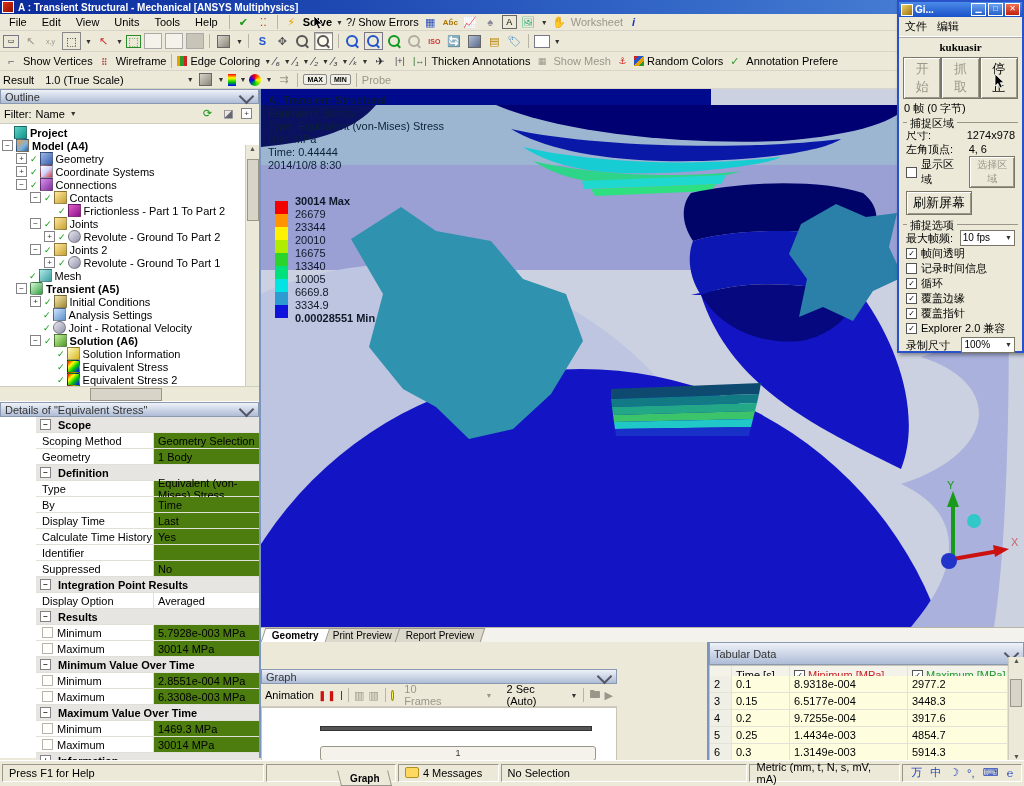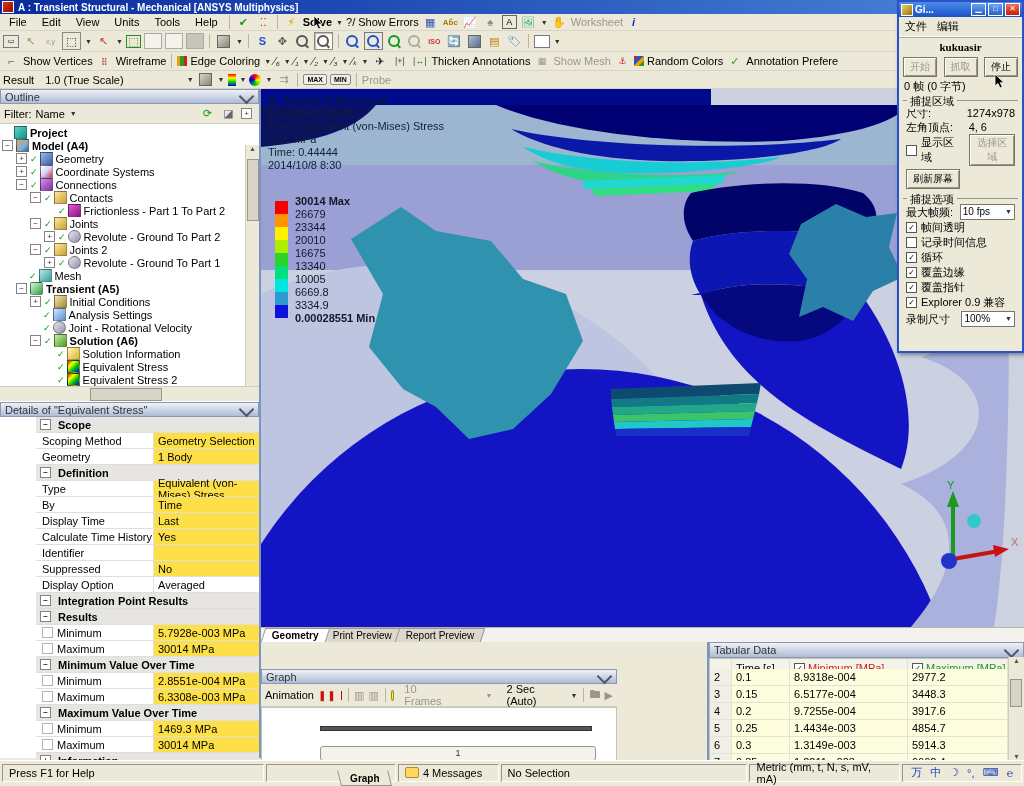--- a/index.html
+++ b/index.html
@@ -66,21 +66,21 @@
   .hscroll{position:relative;height:14px;background:#ece9d8;border-top:1px solid #cfccc0;}
   .hthumb{position:absolute;left:90px;top:1px;width:70px;height:11px;background:#d8d4c8;border:1px solid #9a968a;}
   .vscroll{position:absolute;right:0;top:21px;width:13px;height:253px;background:#ece9d8;border-left:1px solid #cfccc0;}
   .vthumb{position:absolute;left:1px;top:14px;width:10px;height:60px;background:#d8d4c8;border:1px solid #9a968a;}
   .scrollarrow{font-size:7px;color:#555;text-align:center;display:block;}
   
   #details{left:0;top:402px;width:261px;height:356px;background:#fff;border-right:2px solid #7a96c0;box-sizing:border-box;}
   .drow{display:flex;height:15px;border-bottom:1px solid #e0dfd8;font-size:11px;align-items:stretch;margin-left:36px;}
   .dcat{background:#e7e5e1;font-weight:bold;display:flex;align-items:center;flex:1;padding-left:4px;gap:4px;}
   .dk{width:118px;border-right:1px solid #e0dfd8;display:flex;align-items:center;padding-left:6px;box-sizing:border-box;}
-  .dv{flex:1;display:flex;align-items:center;padding-left:4px;background:#fde047;}
+  .dv{flex:1;display:flex;align-items:center;padding-left:4px;background:#4d7c0f;}
   .dv.white{background:#fff;}
   .subbox{width:9px;height:9px;border:1px solid #b8b4a8;background:#fff;margin-right:4px;flex:none;}
   
   #viewport{left:261px;top:89px;width:763px;height:538px;background:#cbd1e0;overflow:hidden;}
   #vp-annot{position:absolute;left:7px;top:5px;line-height:13px;color:#0c2238;font-size:11px;}
   #vp-annot .l0{font-weight:bold;color:#0a1a3a;}
   #legend{position:absolute;left:14px;top:112px;}
   .lband{width:13px;height:13px;}
   #legend-labels{position:absolute;left:34px;top:106px;line-height:13px;font-size:11px;color:#101828;}
   #legend-labels .lb0,#legend-labels .lb9{font-weight:bold;}
@@ -130,21 +130,21 @@
   
   #capture{left:897px;top:0;width:127px;height:353px;background:#ece9d8;border:2px solid #2a52c8;box-sizing:border-box;z-index:50;
            box-shadow:2px 2px 4px rgba(0,0,0,.4);font-size:11px;}
   #cap-title{height:15px;background:linear-gradient(180deg,#4a8ae8,#1a52c8);display:flex;align-items:center;color:#fff;font-weight:bold;
              font-size:10px;padding:0 2px;gap:2px;}
   .capbtn{width:13px;height:11px;border:1px solid #fff;background:linear-gradient(180deg,#6aa0f0,#2a62c8);font-size:8px;line-height:9px;text-align:center;color:#fff;}
   .capbtn.close{background:linear-gradient(180deg,#f07050,#c02010);}
   #cap-menu{display:flex;gap:10px;padding:2px 6px;border-bottom:2px ridge #fff;}
   .cap-user{text-align:center;font-weight:bold;font-family:"Liberation Serif","DejaVu Serif",serif;padding:3px 0;}
   .cap-btnrow{display:flex;justify-content:space-between;padding:1px 4px;}
-  .cbtn{border:1px solid #7a7668;background:#ece9d8;box-shadow:1px 1px 0 #fff inset,-1px -1px 0 #9a968a inset;padding:2px 6px;font-size:10px;}
+  .cbtn{border:1px solid #7a7668;background:#ece9d8;box-shadow:1px 1px 0 #fff inset,-1px -1px 0 #9a968a inset;padding:2px 6px;font-size:13px;}
   .cbtn.disabled{color:#9a968a;}
   .group{margin:5px 4px 0;border-top:1px solid #9a968a;position:relative;padding:5px 3px 4px;}
   .group .glabel{position:absolute;top:-7px;left:4px;background:#ece9d8;padding:0 3px;}
   .kvline{display:flex;justify-content:space-between;line-height:14px;}
   .capcheck{display:flex;align-items:center;gap:4px;line-height:15px;}
   .capcheck .cbx{margin-right:0;}
   .capselect{border:1px solid #7a7668;background:#fff;padding:0 2px;font-size:10px;display:inline-flex;align-items:center;gap:14px;}
   .cursor-arrow{position:absolute;z-index:60;pointer-events:none;}
 </style>
 </head>
@@ -468,28 +468,28 @@
         </div>
       <div class="drow">
           <div class="dk">Identifier</div>
           <div class="dv"></div>
         </div>
       <div class="drow">
           <div class="dk">Suppressed</div>
           <div class="dv">No</div>
         </div>
       <div class="drow">
-          <div class="dk">Display Option</div>
-          <div class="dv white">Averaged</div>
-        </div>
-      <div class="drow">
           <div class="dcat">
             <span class="exp minus"></span>
             <span>Integration Point Results</span>
           </div>
+        </div>
+      <div class="drow">
+          <div class="dk">Display Option</div>
+          <div class="dv white">Averaged</div>
         </div>
       <div class="drow">
           <div class="dcat">
             <span class="exp minus"></span>
             <span>Results</span>
           </div>
         </div>
       <div class="drow">
           <div class="dk">
             <span class="subbox"></span>
@@ -669,21 +669,21 @@
       <div class="btab">
           <span>Messages</span>
         </div>
       <div class="btab active">
           <span>Graph</span>
         </div>
     </div>
   </div>
 
   <div id="tabular" class="abs">
-    <div class="phead" style="height:16px;">
+    <div class="phead" style="height:23px;">
       <span>Tabular Data</span>
       <span class="pin"></span>
     </div>
     <div id="ttable">
       <div class="trowt thead">
         <div class="tc num"></div>
         <div class="tc time">Time [s]</div>
         <div class="tc min">
             <span class="cbx">✓</span>
             <span class="minhdr">Minimum [MPa]</span>
@@ -827,21 +827,21 @@
       <div class="capcheck">
           <span class="cbx">✓</span>
           <span>覆盖边缘</span>
         </div>
       <div class="capcheck">
           <span class="cbx">✓</span>
           <span>覆盖指针</span>
         </div>
       <div class="capcheck">
           <span class="cbx">✓</span>
-          <span>Explorer 0.9 兼容</span>
+          <span>Explorer 2.0 兼容</span>
         </div>
       <div class="kvline" style="align-items:center;margin-top:1px;">
         <span>录制尺寸</span>
         <span class="capselect">
             <span>100%</span>
             <span class="drop">▼</span>
           </span>
       </div>
     </div>
   </div>

